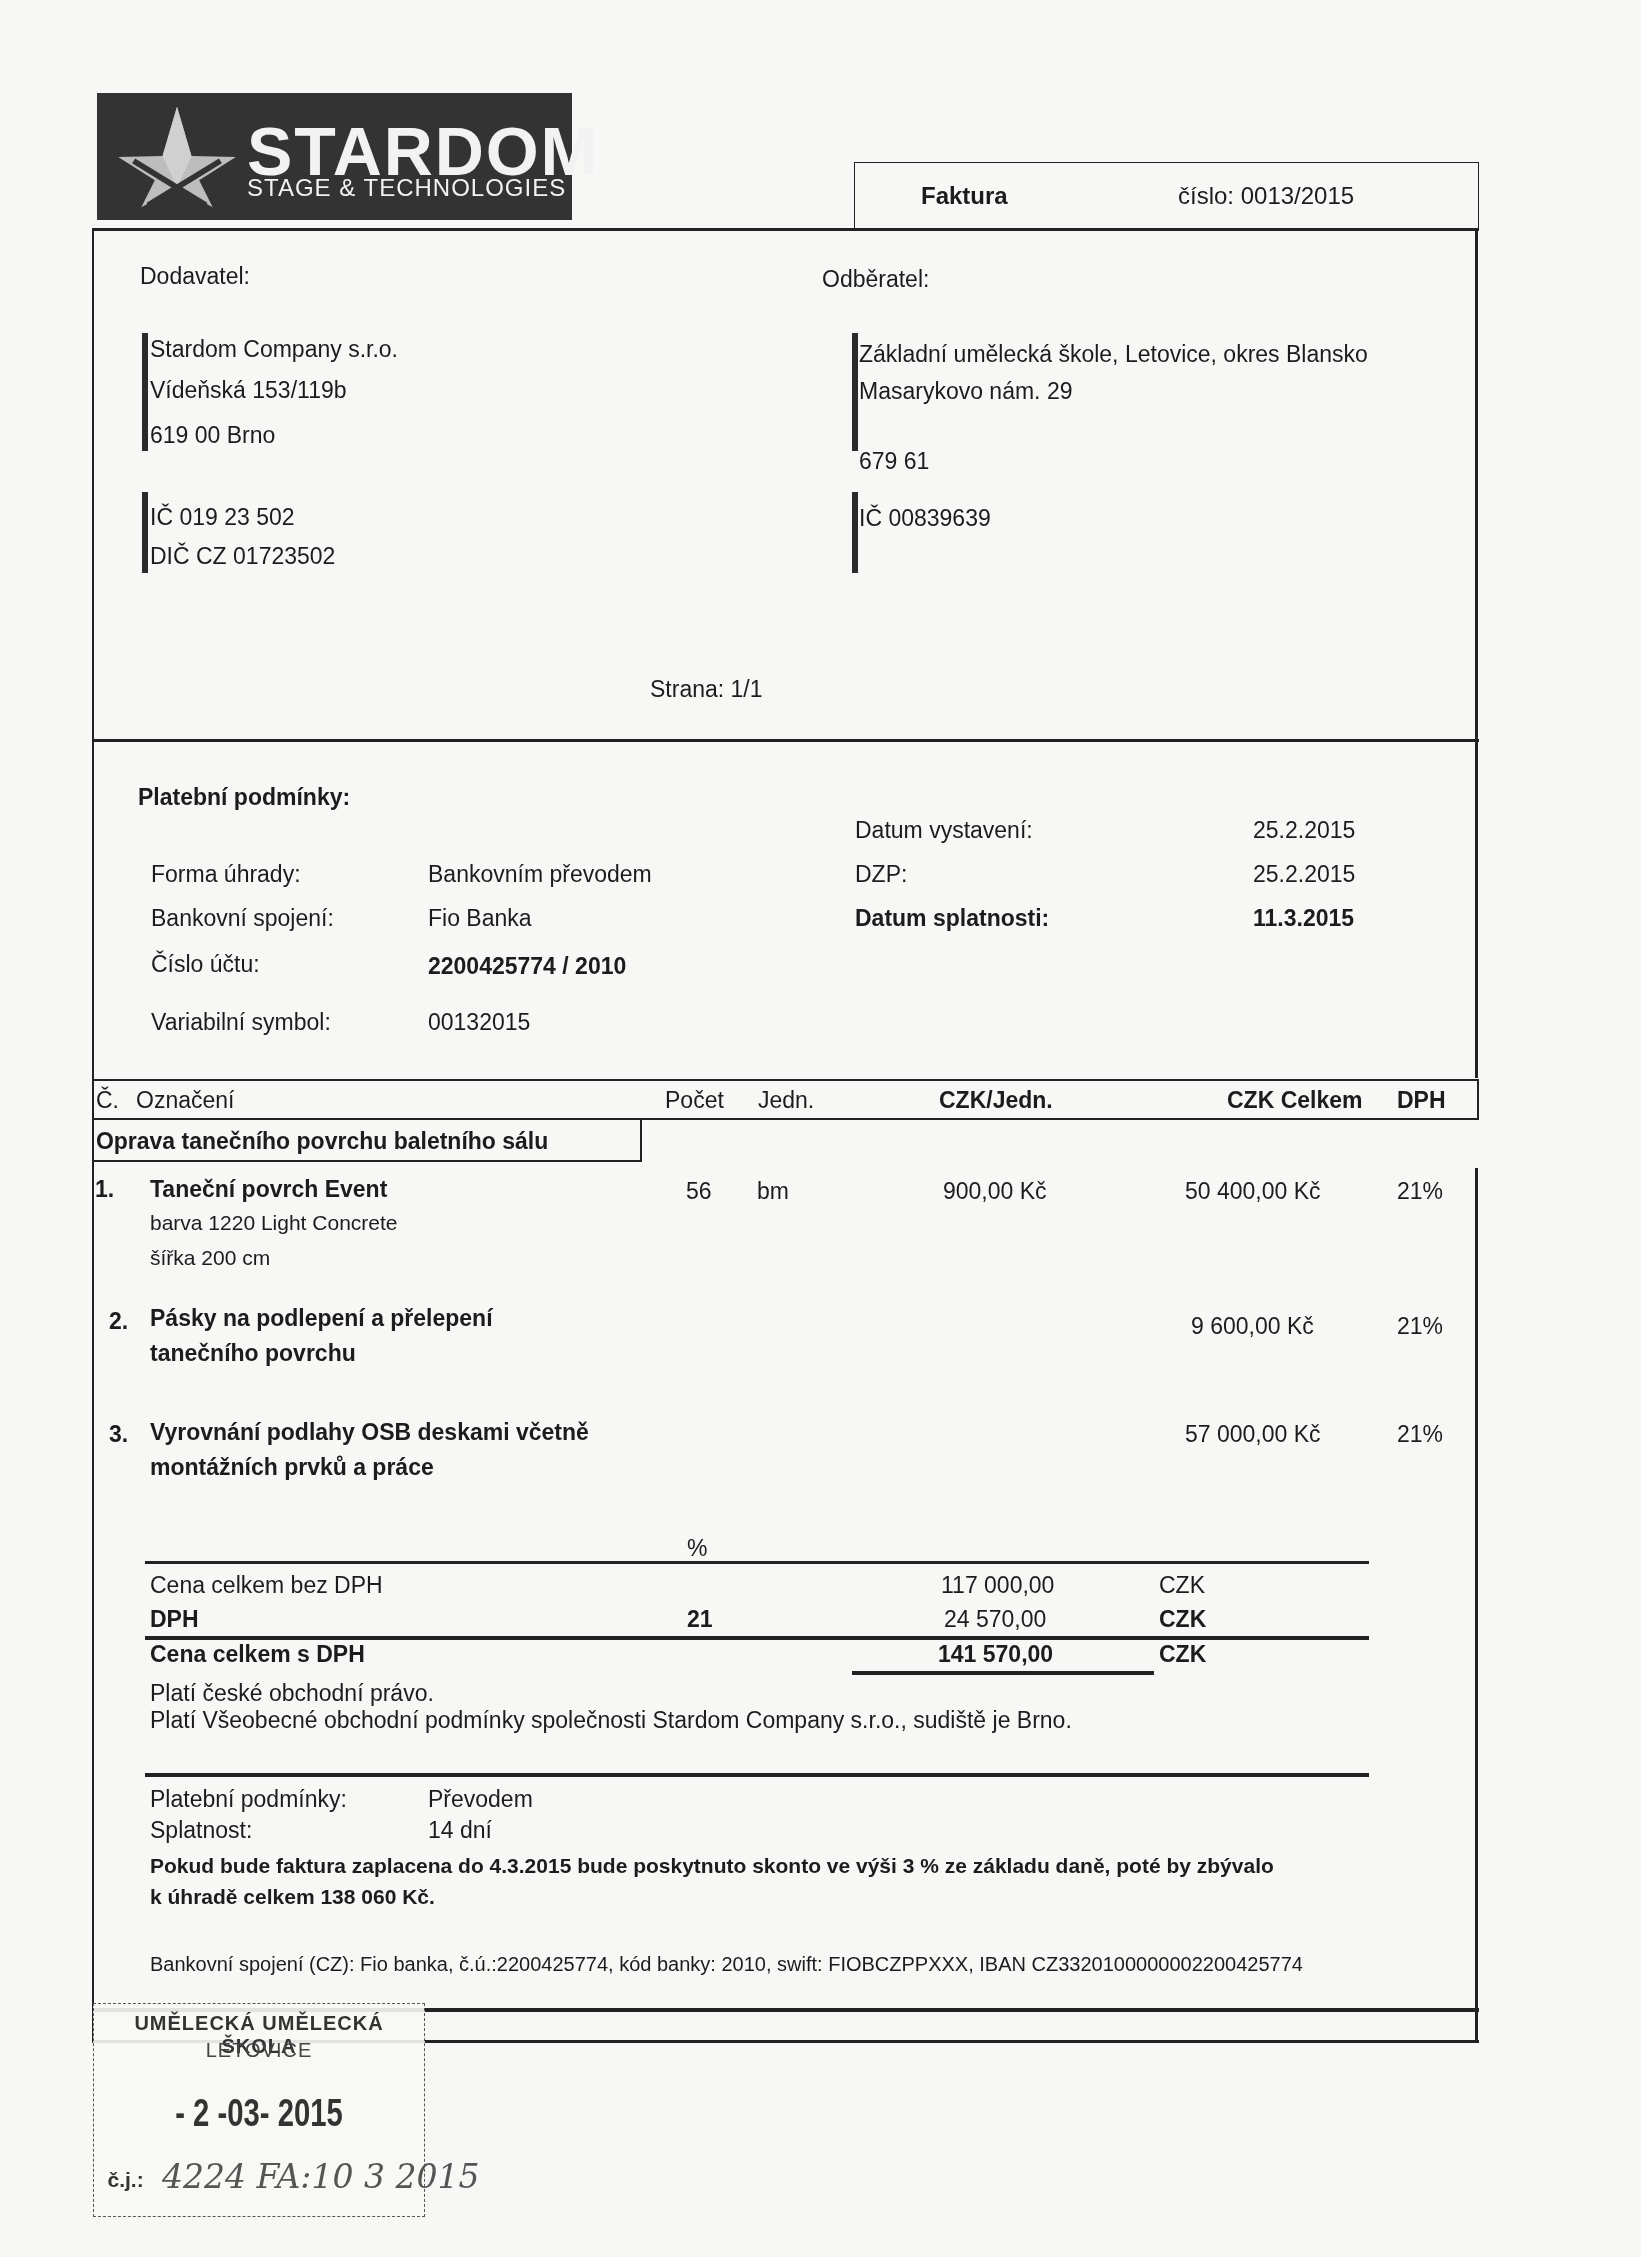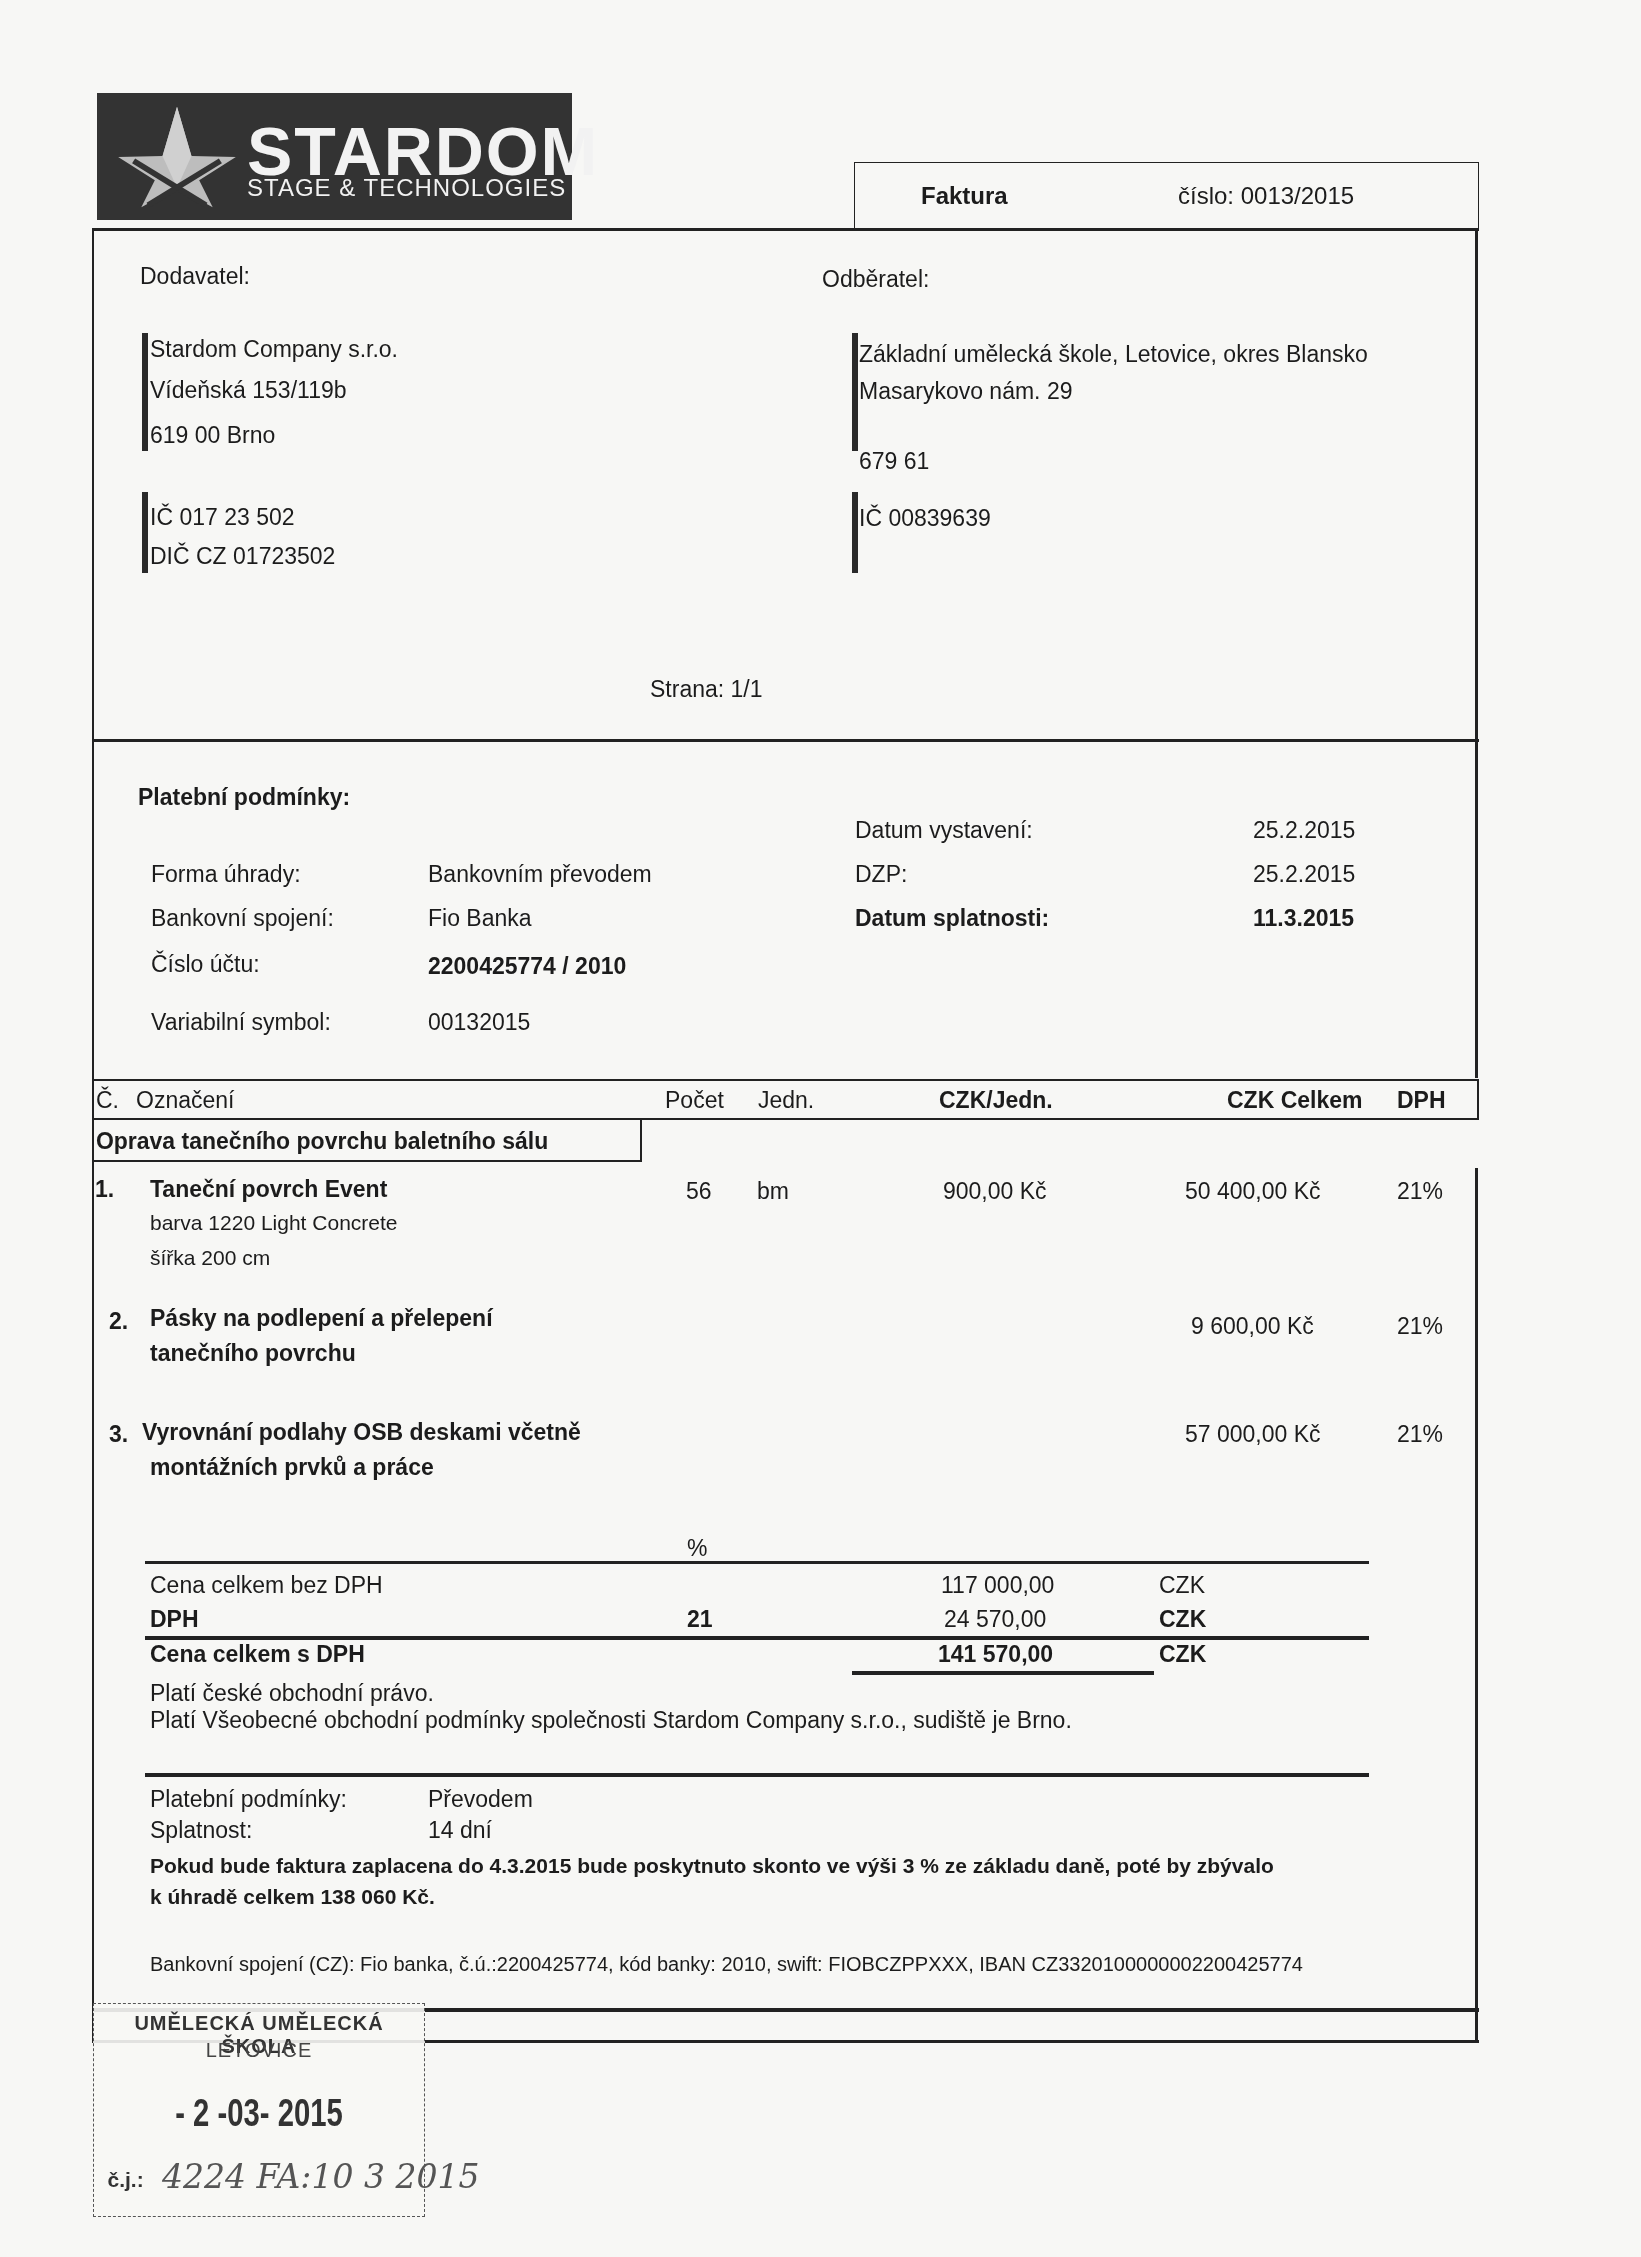--- a/index.html
+++ b/index.html
@@ -62,21 +62,21 @@
 <div class="vline" style="left:92px; top:228px; width:1.9px; height:1815px;"></div>
 <div class="vline" style="left:1475px; top:228px; width:2.9px; height:850px;"></div>
 <div class="vline" style="left:1475px; top:1168px; width:2.9px; height:874px;"></div>
 
 <div class="abs t24" style="left:140px; top:263px;">Dodavatel:</div>
 <div class="bar" style="left:142px; top:333px; height:118px;"></div>
 <div class="abs t24" style="left:150px; top:336px;">Stardom Company s.r.o.</div>
 <div class="abs t24" style="left:150px; top:377px;">Vídeňská 153/119b</div>
 <div class="abs t24" style="left:150px; top:422px;">619 00 Brno</div>
 <div class="bar" style="left:142px; top:492px; height:81px;"></div>
-<div class="abs t24" style="left:150px; top:504px;">IČ  017 23 502</div>
+<div class="abs t24" style="left:150px; top:504px;">IČ  019 23 502</div>
 <div class="abs t24" style="left:150px; top:543px;">DIČ  CZ 01723502</div>
 
 <div class="abs t24" style="left:822px; top:266px;">Odběratel:</div>
 <div class="bar" style="left:852px; top:333px; height:118px;"></div>
 <div class="abs t24" style="left:859px; top:341px;">Základní umělecká škole, Letovice, okres Blansko</div>
 <div class="abs t24" style="left:859px; top:378px;">Masarykovo nám. 29</div>
 <div class="abs t24" style="left:859px; top:448px;">679 61</div>
 <div class="bar" style="left:852px; top:492px; height:81px;"></div>
 <div class="abs t24" style="left:859px; top:505px;">IČ 00839639</div>
 
@@ -131,21 +131,21 @@
 <div>
   <div class="abs t24 b" style="left:109px; top:1308px;">2.</div>
   <div class="abs t24 b" style="left:150px; top:1305px;">Pásky na podlepení a přelepení</div>
   <div class="abs t24 b" style="left:150px; top:1340px;">tanečního povrchu</div>
   <div class="abs t24" style="left:1191px; top:1313px;">9 600,00 Kč</div>
   <div class="abs t24" style="left:1397px; top:1313px;">21%</div>
 </div>
 
 <div>
   <div class="abs t24 b" style="left:109px; top:1421px;">3.</div>
-  <div class="abs t24 b" style="left:142px; top:1419px;">Vyrovnání podlahy OSB deskami včetně</div>
+  <div class="abs t24 b" style="left:150px; top:1419px;">Vyrovnání podlahy OSB deskami včetně</div>
   <div class="abs t24 b" style="left:150px; top:1454px;">montážních prvků a práce</div>
   <div class="abs t24" style="left:1185px; top:1421px;">57 000,00 Kč</div>
   <div class="abs t24" style="left:1397px; top:1421px;">21%</div>
 </div>
 
 <div class="abs t24" style="left:687px; top:1535px;">%</div>
 <div class="hline" style="left:145px; top:1561px; width:1224px; height:2.9px;"></div>
 
 <div class="abs t24" style="left:150px; top:1572px;">Cena celkem bez DPH</div>
 <div class="abs t24" style="left:941px; top:1572px;">117 000,00</div>

